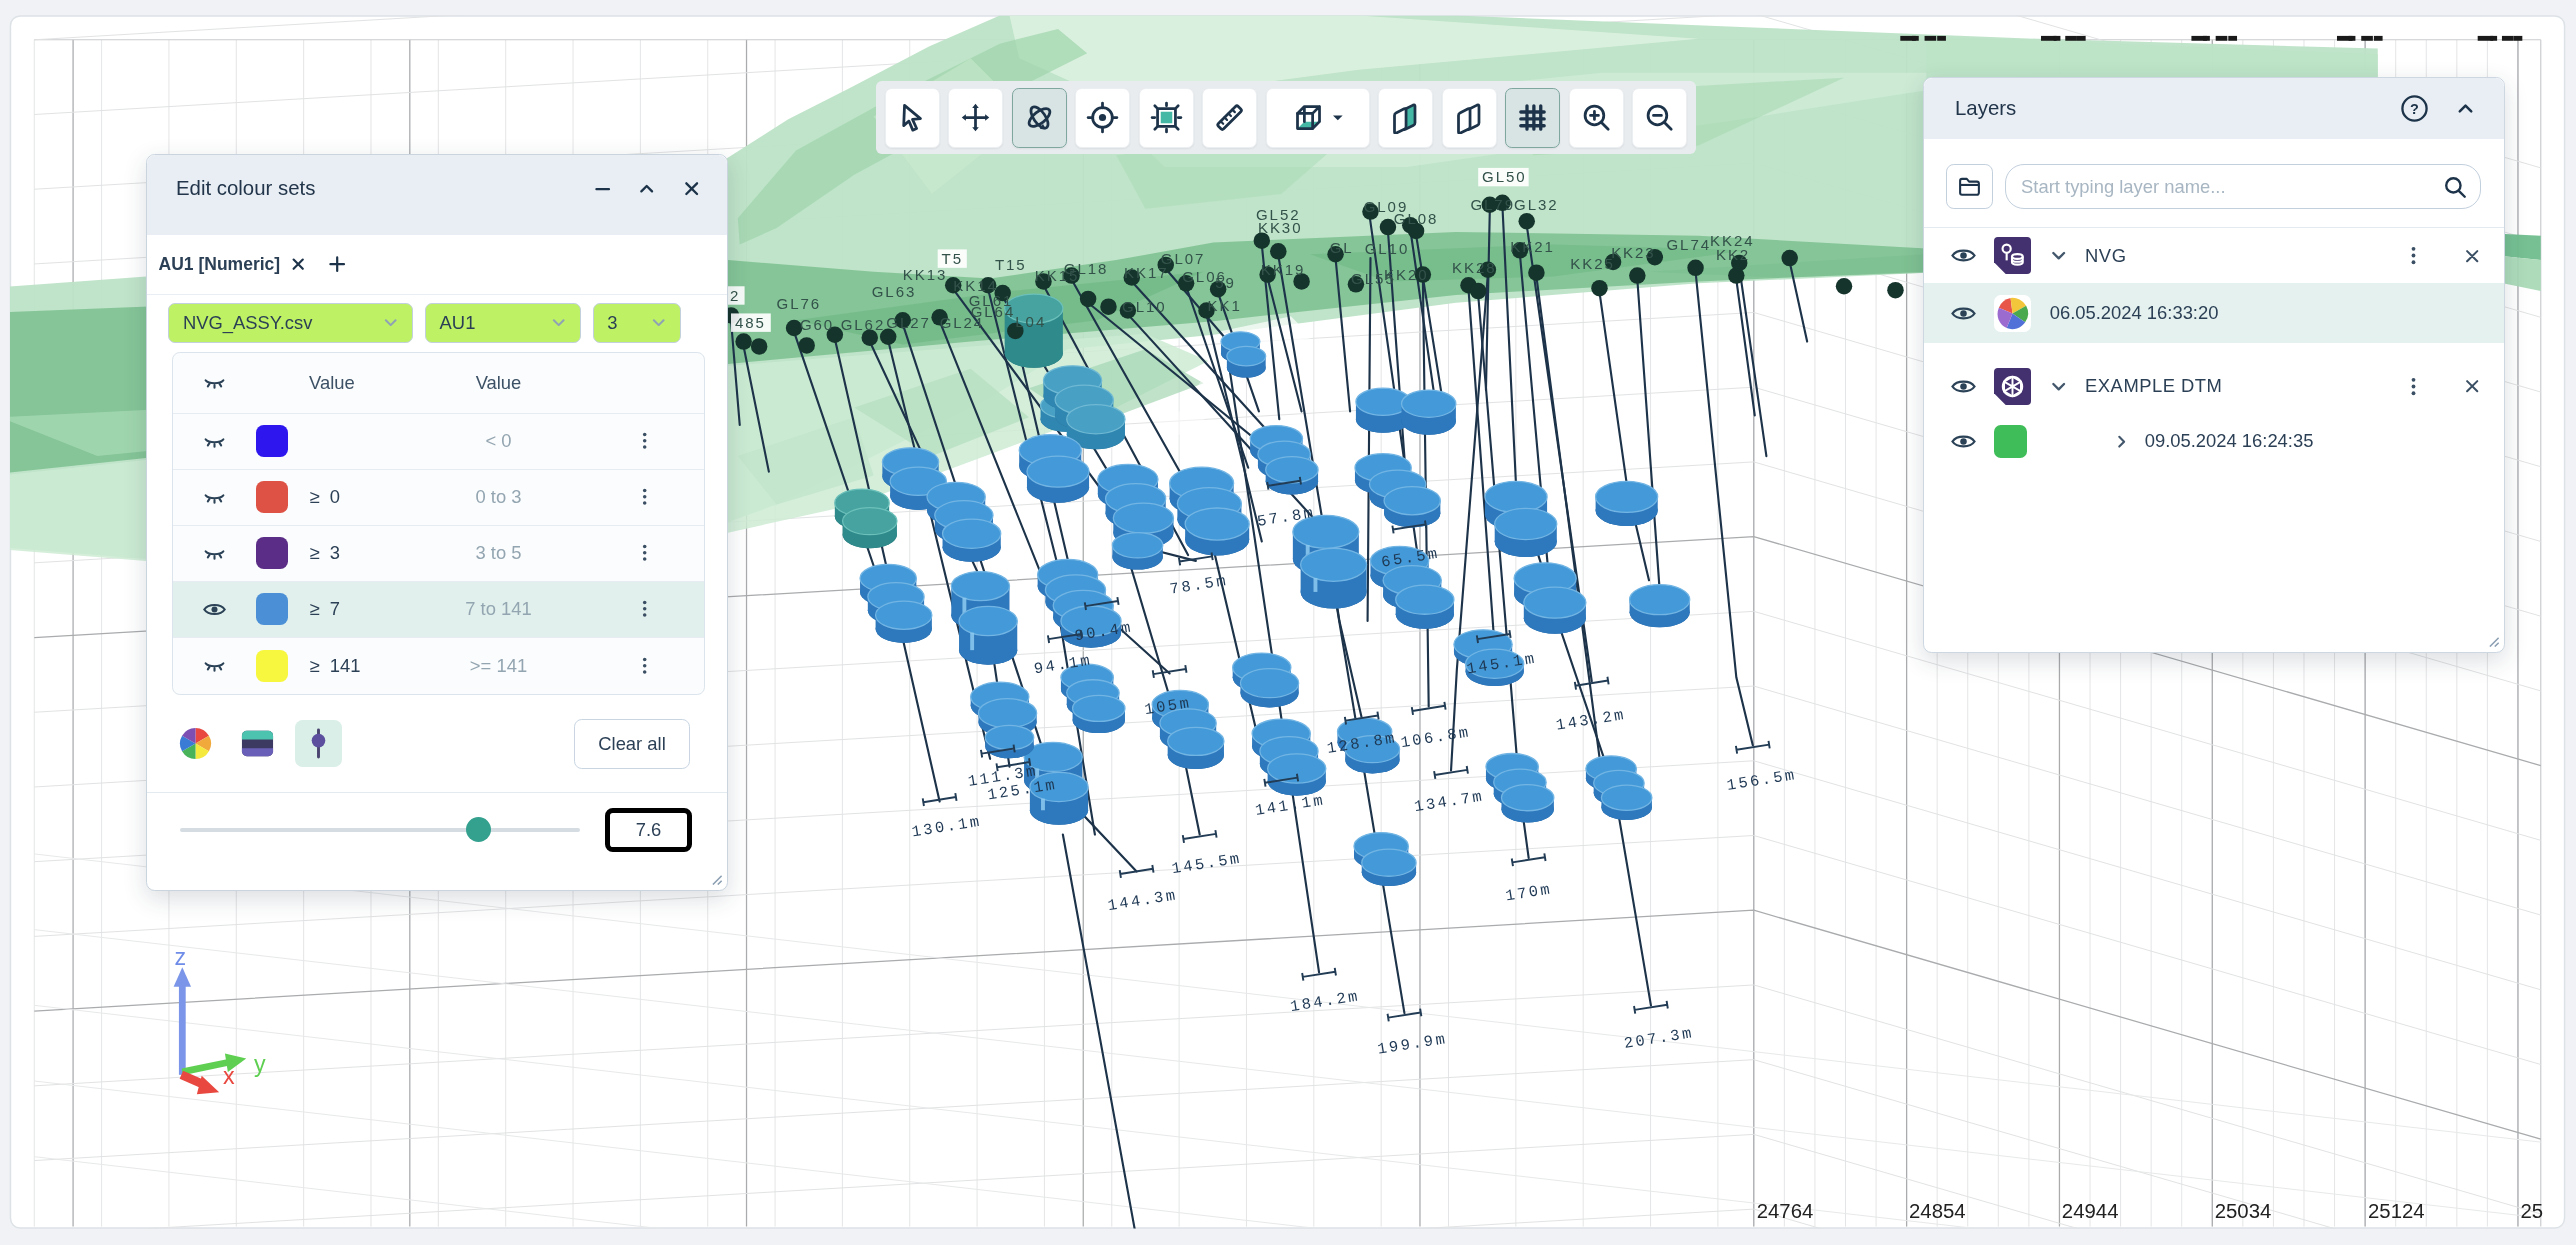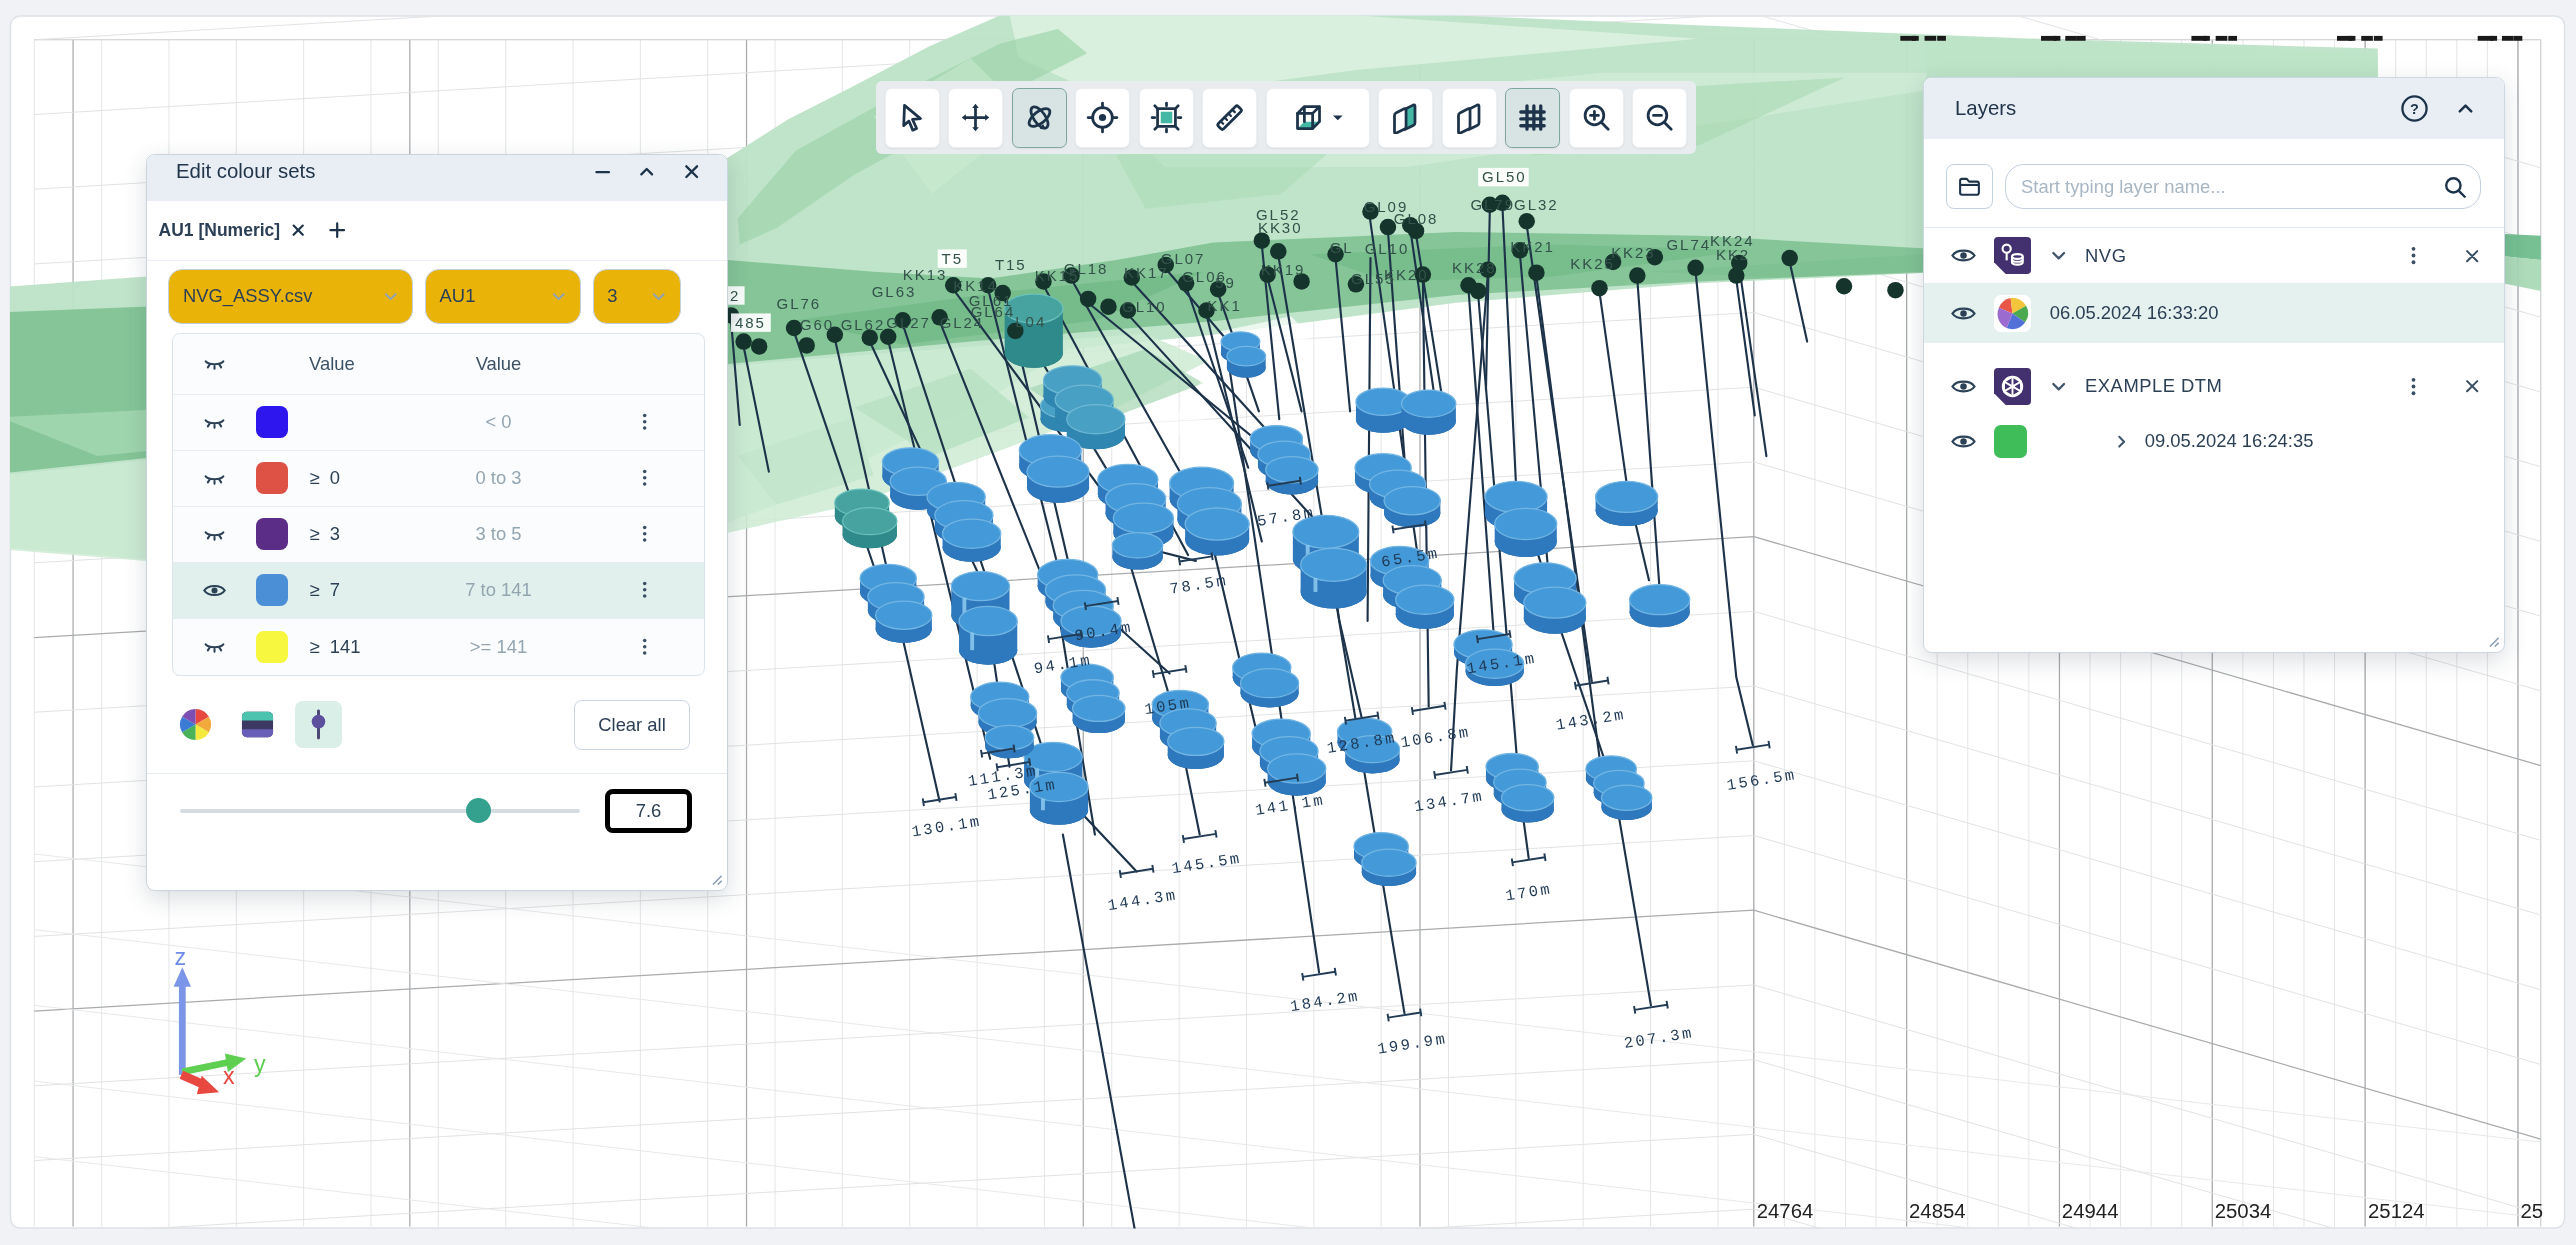--- a/index.html
+++ b/index.html
@@ -6,28 +6,28 @@
 #scene{position:absolute;left:0;top:0}
 .clab{font-family:"Liberation Sans",sans-serif;font-size:15.5px;letter-spacing:2px;fill:#33524a;font-weight:400}
 .dlab{font-family:"Liberation Mono",monospace;font-size:16px;letter-spacing:2.5px;fill:#1e3854}
 .axn{font-family:"Liberation Sans",sans-serif;font-size:21px;fill:#222}
 #toolbar{position:absolute;left:876px;top:81px;width:820px;height:73px;background:#e9ecef;border-radius:5.8px;display:flex;align-items:center;padding:0 8.7px;gap:8.7px}
 .tbtn{width:55px;height:60px;background:#fff;border:1px solid #eceff1;border-radius:6.8px;display:flex;align-items:center;justify-content:center;box-shadow:0 1px 1.9px rgba(40,60,80,.08)}
 .tbtn svg{display:block}
 .tbtn.wide{width:104px;gap:7.8px}
 .tbtn.sel{background:#d8e4e4;border:1.5px solid #7fa7a0}
 #dlg{position:absolute;left:146px;top:154px;width:582px;height:737px;background:#fff;border:1px solid #c9d4df;border-radius:8.7px;box-shadow:0 7.8px 23px rgba(30,50,70,.16)}
-.dhead{height:46px;background:#e8eef4;border-radius:8.7px 8.7px 0 0;display:flex;align-items:center;justify-content:space-between;padding:0 25px 13px 29px}
+.dhead{height:80px;background:#e8eef4;border-radius:8.7px 8.7px 0 0;display:flex;align-items:center;justify-content:space-between;padding:0 25px 13px 29px}
 .dhead span{font-size:20.4px;color:#22354a}
 .dbtns{display:flex;align-items:center;gap:23px}
 .dtabs{display:flex;align-items:center;height:60px;padding:0 11.6px;border-bottom:1px solid #e8eef3}
 .tabname{font-size:17.5px;font-weight:bold;color:#2b3f55;margin-right:9px}
 .tplus{margin-left:19.4px;display:flex}
 .drow{display:flex;gap:11.6px;padding:7.8px 11.6px 7.8px 21.4px}
-.dd{height:55px;border:1px solid #c2cfdd;border-radius:14px;background:#eab308;display:flex;align-items:center;justify-content:space-between;padding:0 11.6px 0 13.6px}
+.dd{height:40px;border:1px solid #c2cfdd;border-radius:7px;background:#bef264;display:flex;align-items:center;justify-content:space-between;padding:0 11.6px 0 13.6px}
 .dd span{font-size:18.4px;color:#2b3f55}
 .tbl{margin:1px 22px 0 25px;border:1px solid #dbe4ec;border-radius:7.8px;background:#fbfcfd;overflow:hidden}
 .trow{display:flex;align-items:center;height:56px;border-bottom:1px solid #e6ecf1}
 .trow.thead{height:61px}
 .trow.last{border-bottom:none}
 .trow.hl{background:#e1f0ec}
 .c-eye{width:83px;display:flex;justify-content:center}
 .c-val{width:155px;display:flex;align-items:center;gap:21.4px}
 .c-lab{width:175px;text-align:center;font-size:18.4px;color:#93a5b1}
 .hcol{font-size:18.4px;color:#3c5166;font-weight:400}

